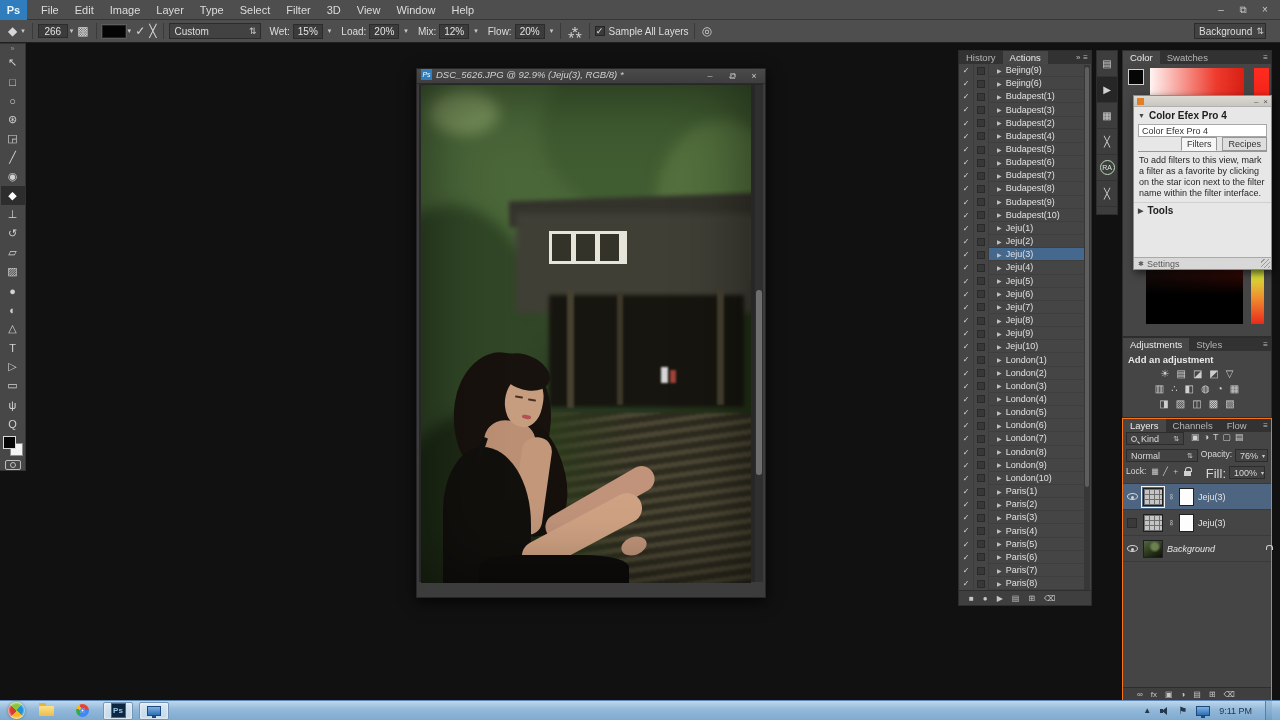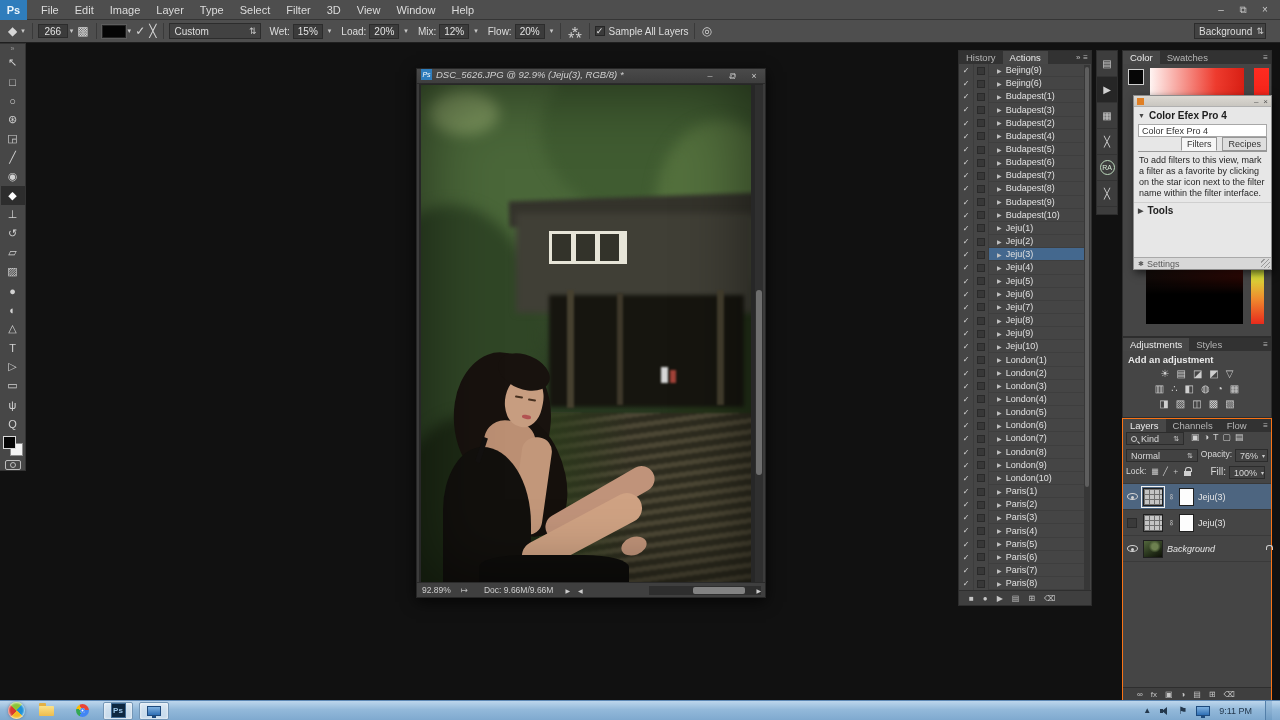--- a/index.html
+++ b/index.html
@@ -470,31 +470,20 @@
         <div class="shin1"></div>
           <div class="shin2"></div>
           <div class="hand"></div>
         <div class="skirt"></div>
           <div class="vig"></div>
       </div>
       <div id="doc-vscroll">
         <div id="doc-vthumb"></div>
       </div>
     </div>
-    <div id="doc-status">
-      <span style="margin-left:5px">92.89%</span>
-      <span style="margin-left:10px;color:#bdbdbd">↦</span>
-      <span style="margin-left:16px">Doc: 9.66M/9.66M</span>
-      <span style="margin-left:12px;font-size:6px">▶</span>
-      <span style="margin-left:8px;font-size:6px">◀</span>
-      <span id="hscroll">
-        <span id="hthumb"></span>
-      </span>
-      <span style="position:absolute;right:4px;font-size:6px">▶</span>
-    </div>
   </div>
 
   <div id="actions-panel">
     <div class="panel-tabs">
       <span class="ptab">History</span>
       <span class="ptab active">Actions</span>
       <span class="ptab-right">
         <span>»</span>
         <span>≡</span>
       </span>
@@ -1014,21 +1003,21 @@
         </span>
       </div>
       <div class="lrow">
         <span style="font-size:8.5px">Lock:</span>
         <span class="lock-icons">
           <span>▦</span>
           <span>╱</span>
           <span>＋</span>
           <span class="padlock"></span>
         </span>
-        <span style="font-size:10px;margin-left:auto">Fill:</span>
+        <span style="font-size:13px;margin-left:auto">Fill:</span>
         <span class="dd" style="width:36px;height:13px;margin-right:3px">
           <span>100%</span>
           <span class="updn" style="margin-left:auto;font-size:6px">▾</span>
         </span>
       </div>
       <div id="layer-list">
           <div class="layer-row sel">
             <span class="vis-col">
               <span class="eye"></span>
             </span>

